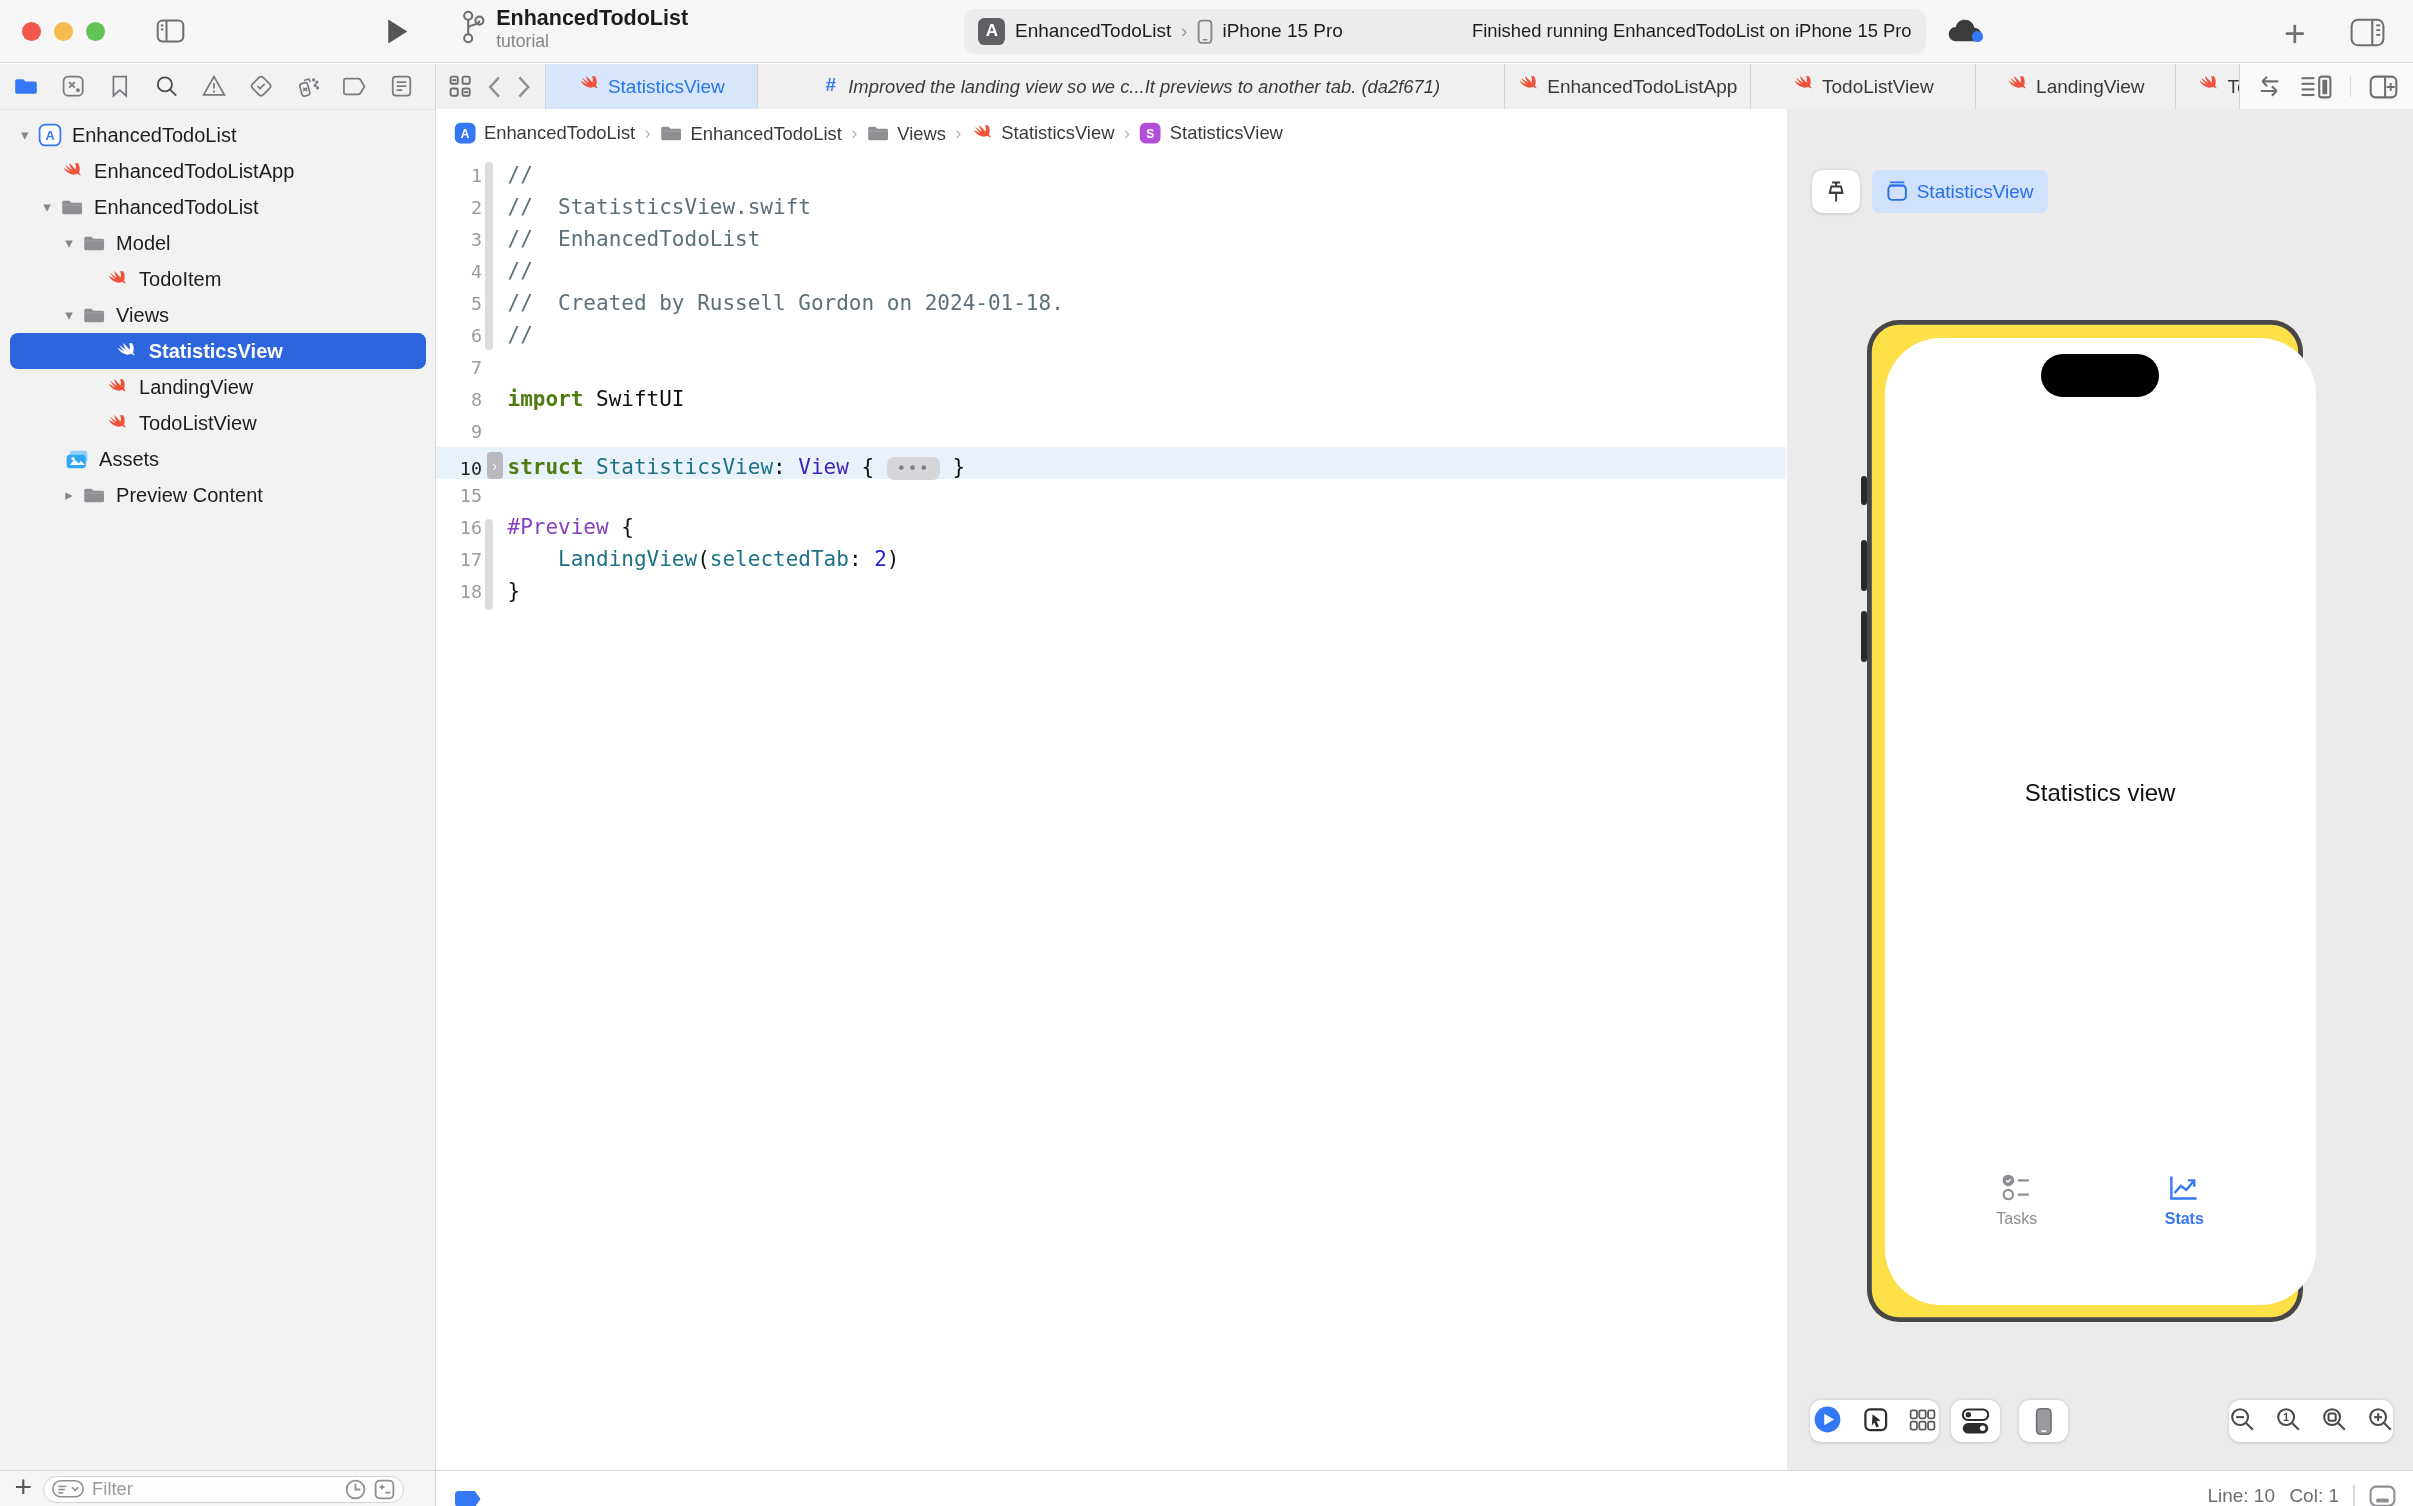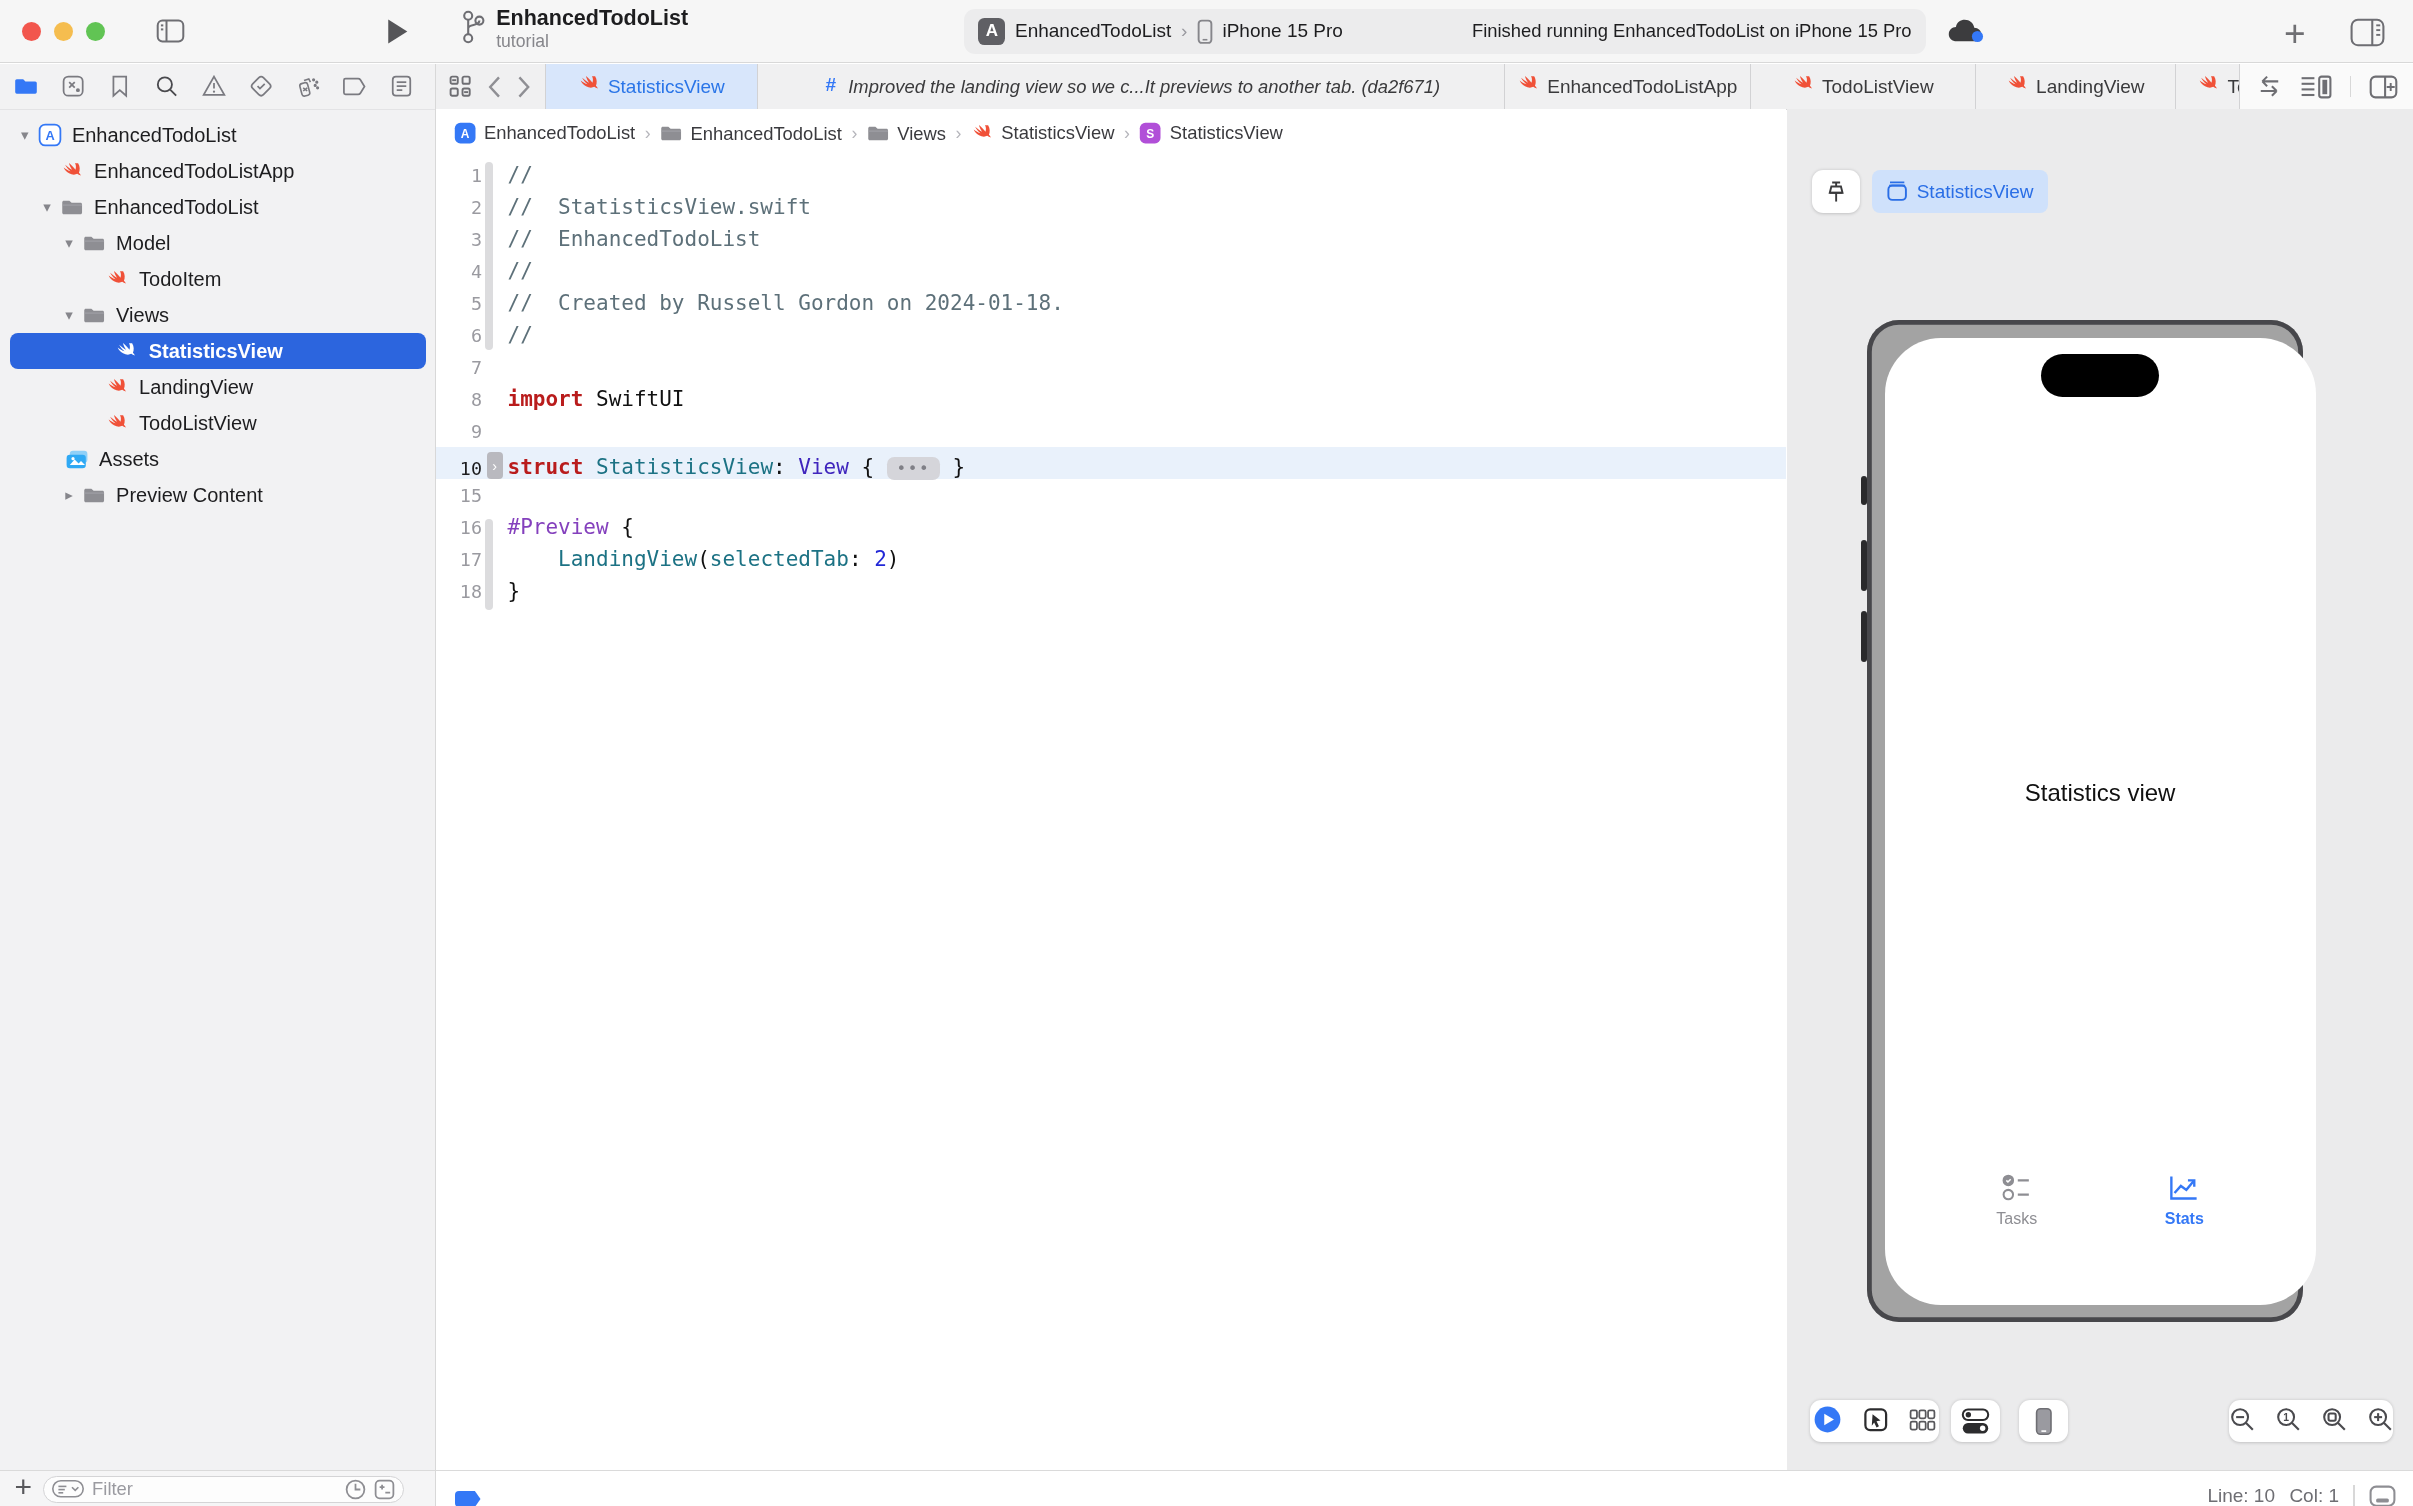--- a/index.html
+++ b/index.html
@@ -50,30 +50,30 @@
   
   #code{position:absolute;left:436px;top:159px;width:1350px;height:1311px;background:#fff;font-family:"DejaVu Sans Mono",monospace;}
   .cl{height:32px;display:flex;align-items:center;position:relative;}
   .cl.hl{background:#e9f1fb;align-items:flex-end;}
   .cl .num{width:46px;text-align:right;font-size:18.4px;color:#9a9aa0;flex:0 0 46px;}
   .cl.hl .num{color:#1d1d1f;}
   .cl .gslot{width:25.5px;flex:0 0 25.5px;display:flex;align-items:center;justify-content:center;}
   .cl .ct{font-size:21px;white-space:pre;}
   .changebar{position:absolute;left:49px;width:8px;border-radius:4px;background:#dcdcde;}
   .foldbox{width:16px;height:27px;border-radius:4px;background:#b9b9bf;color:#fff;font-size:14.4px;display:flex;align-items:center;justify-content:center;font-family:"Liberation Sans",sans-serif;}
-  .c-com{color:#5d7079;} .c-kw{color:#b91c1c;font-weight:bold;} .c-td{color:#1c7284;}
+  .c-com{color:#5d7079;} .c-kw{color:#4d7c0f;font-weight:bold;} .c-td{color:#1c7284;}
   .c-tt{color:#3f25bd;} .c-num{color:#2228d7;} .c-mac{color:#8440bd;} .c-pl{color:#111;}
   .c-fold{background:#d5d5da;color:#808087;border-radius:7.2px;padding:2.4px 9.6px;font-size:16px;letter-spacing:1.6px;}
 
   
   #canvas{position:absolute;left:1787px;top:109px;width:627px;height:1361px;background:#ebebec;}
   #pin-btn{position:absolute;left:25px;top:61px;width:48px;height:43px;background:#fff;border-radius:11.2px;box-shadow:0 0.8px 3.2px rgba(0,0,0,.18);display:flex;align-items:center;justify-content:center;}
   #preview-chip{position:absolute;left:85px;top:61px;height:43px;background:#cfe1fb;border-radius:8px;display:flex;align-items:center;gap:8px;padding:0 14.4px;font-size:19px;color:#2a6ee6;}
   
-  #phone{position:absolute;left:80px;top:211px;width:436px;height:1002px;background:#a3a3a3;border-radius:32px;box-shadow:inset 0 0 0 4.8px #47474b;}
+  #phone{position:absolute;left:80px;top:211px;width:436px;height:1002px;background:#fde047;border-radius:32px;box-shadow:inset 0 0 0 4.8px #47474b;}
   #phone-screen{position:absolute;left:17.6px;top:17.6px;width:431px;height:967px;background:#fff;border-radius:56px;overflow:hidden;}
   #dyn-island{position:absolute;left:50%;transform:translateX(-50%);top:16px;width:118px;height:43px;background:#000;border-radius:22.3px;}
   #screen-title{position:absolute;left:0;top:441px;width:100%;text-align:center;font-size:24px;color:#111;}
   #phone-tabbar{position:absolute;left:0;bottom:77px;width:100%;display:flex;justify-content:space-around;padding:0 48px;box-sizing:border-box;}
   .ptab{display:flex;flex-direction:column;align-items:center;gap:4.8px;font-size:16px;}
   .ptab .plabel{color:#8e8e93;}
   .ptab.on .plabel{color:#3478f6;font-weight:600;}
   .sidebtn{position:absolute;background:#2a2a2c;border-radius:3.2px;}
   
   .cbtn{background:#fff;border-radius:11.2px;box-shadow:0 0.8px 3.2px rgba(0,0,0,.18);display:flex;align-items:center;justify-content:center;}

